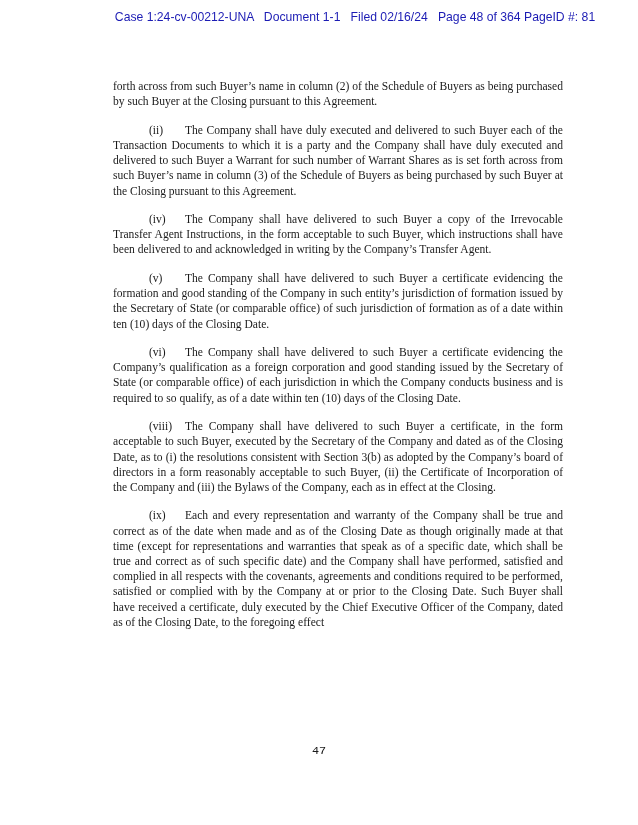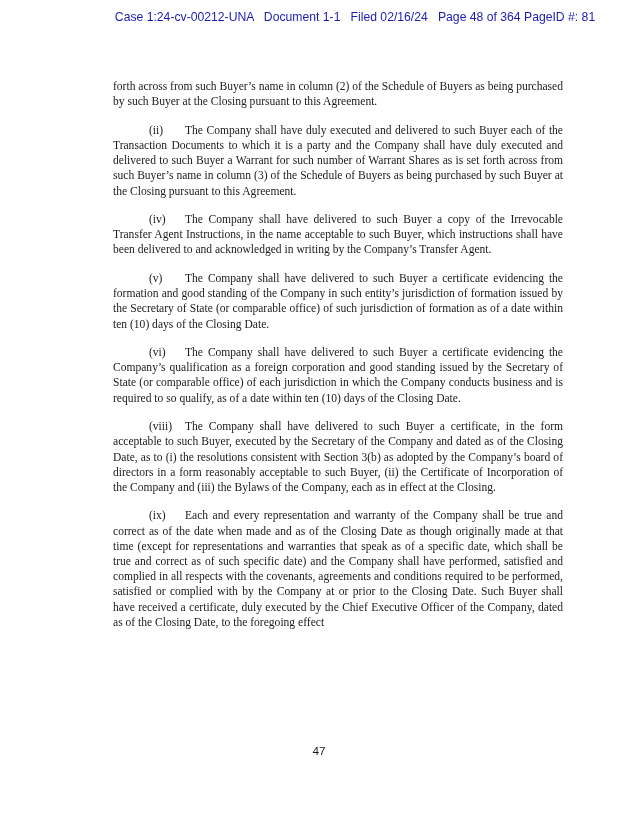--- a/index.html
+++ b/index.html
@@ -12,31 +12,31 @@
   .body {
     position: absolute; left: 113px; top: 79px; width: 450px;
     font-family: Liberation Serif, serif; font-size: 11.55px; line-height: 15.2px;
     color: #1a1a1a; text-align: justify;
   }
   .para { margin: 0 0 13.3px 0; }
   .para.num { text-indent: 36px; }
   .marker { display: inline-block; width: 36px; text-indent: 0; }
   .pagenum {
     position: absolute; top: 744px; left: 0; width: 638px; text-align: center;
-    font-family: Liberation Sans, sans-serif; font-size: 11.8px; color: #1a1a1a;
+    font-family: Liberation Mono, monospace; font-size: 11.8px; color: #1a1a1a;
   }
 </style>
 </head>
 <body>
 
 <div class="header">Case 1:24-cv-00212-UNA   Document 1-1   Filed 02/16/24   Page 48 of 364 PageID #: 81</div>
 
 <div class="body">
   <p class="para"><span>forth across from such Buyer’s name in column (2) of the Schedule of Buyers as being purchased by such Buyer at the Closing pursuant to this Agreement.</span></p>
   <p class="para num"><span class="marker">(ii)</span><span>The Company shall have duly executed and delivered to such Buyer each of the Transaction Documents to which it is a party and the Company shall have duly executed and delivered to such Buyer a Warrant for such number of Warrant Shares as is set forth across from such Buyer’s name in column (3) of the Schedule of Buyers as being purchased by such Buyer at the Closing pursuant to this Agreement.</span></p>
-  <p class="para num"><span class="marker">(iv)</span><span>The Company shall have delivered to such Buyer a copy of the Irrevocable Transfer Agent Instructions, in the name acceptable to such Buyer, which instructions shall have been delivered to and acknowledged in writing by the Company’s Transfer Agent.</span></p>
+  <p class="para num"><span class="marker">(iv)</span><span>The Company shall have delivered to such Buyer a copy of the Irrevocable Transfer Agent Instructions, in the form acceptable to such Buyer, which instructions shall have been delivered to and acknowledged in writing by the Company’s Transfer Agent.</span></p>
   <p class="para num"><span class="marker">(v)</span><span>The Company shall have delivered to such Buyer a certificate evidencing the formation and good standing of the Company in such entity’s jurisdiction of formation issued by the Secretary of State (or comparable office) of such jurisdiction of formation as of a date within ten (10) days of the Closing Date.</span></p>
   <p class="para num"><span class="marker">(vi)</span><span>The Company shall have delivered to such Buyer a certificate evidencing the Company’s qualification as a foreign corporation and good standing issued by the Secretary of State (or comparable office) of each jurisdiction in which the Company conducts business and is required to so qualify, as of a date within ten (10) days of the Closing Date.</span></p>
   <p class="para num"><span class="marker">(viii)</span><span>The Company shall have delivered to such Buyer a certificate, in the form acceptable to such Buyer, executed by the Secretary of the Company and dated as of the Closing Date, as to (i) the resolutions consistent with Section 3(b) as adopted by the Company’s board of directors in a form reasonably acceptable to such Buyer, (ii) the Certificate of Incorporation of the Company and (iii) the Bylaws of the Company, each as in effect at the Closing.</span></p>
   <p class="para num"><span class="marker">(ix)</span><span>Each and every representation and warranty of the Company shall be true and correct as of the date when made and as of the Closing Date as though originally made at that time (except for representations and warranties that speak as of a specific date, which shall be true and correct as of such specific date) and the Company shall have performed, satisfied and complied in all respects with the covenants, agreements and conditions required to be performed, satisfied or complied with by the Company at or prior to the Closing Date. Such Buyer shall have received a certificate, duly executed by the Chief Executive Officer of the Company, dated as of the Closing Date, to the foregoing effect</span></p>
 </div>
 
 <div class="pagenum">47</div>
 
 </body></html>

